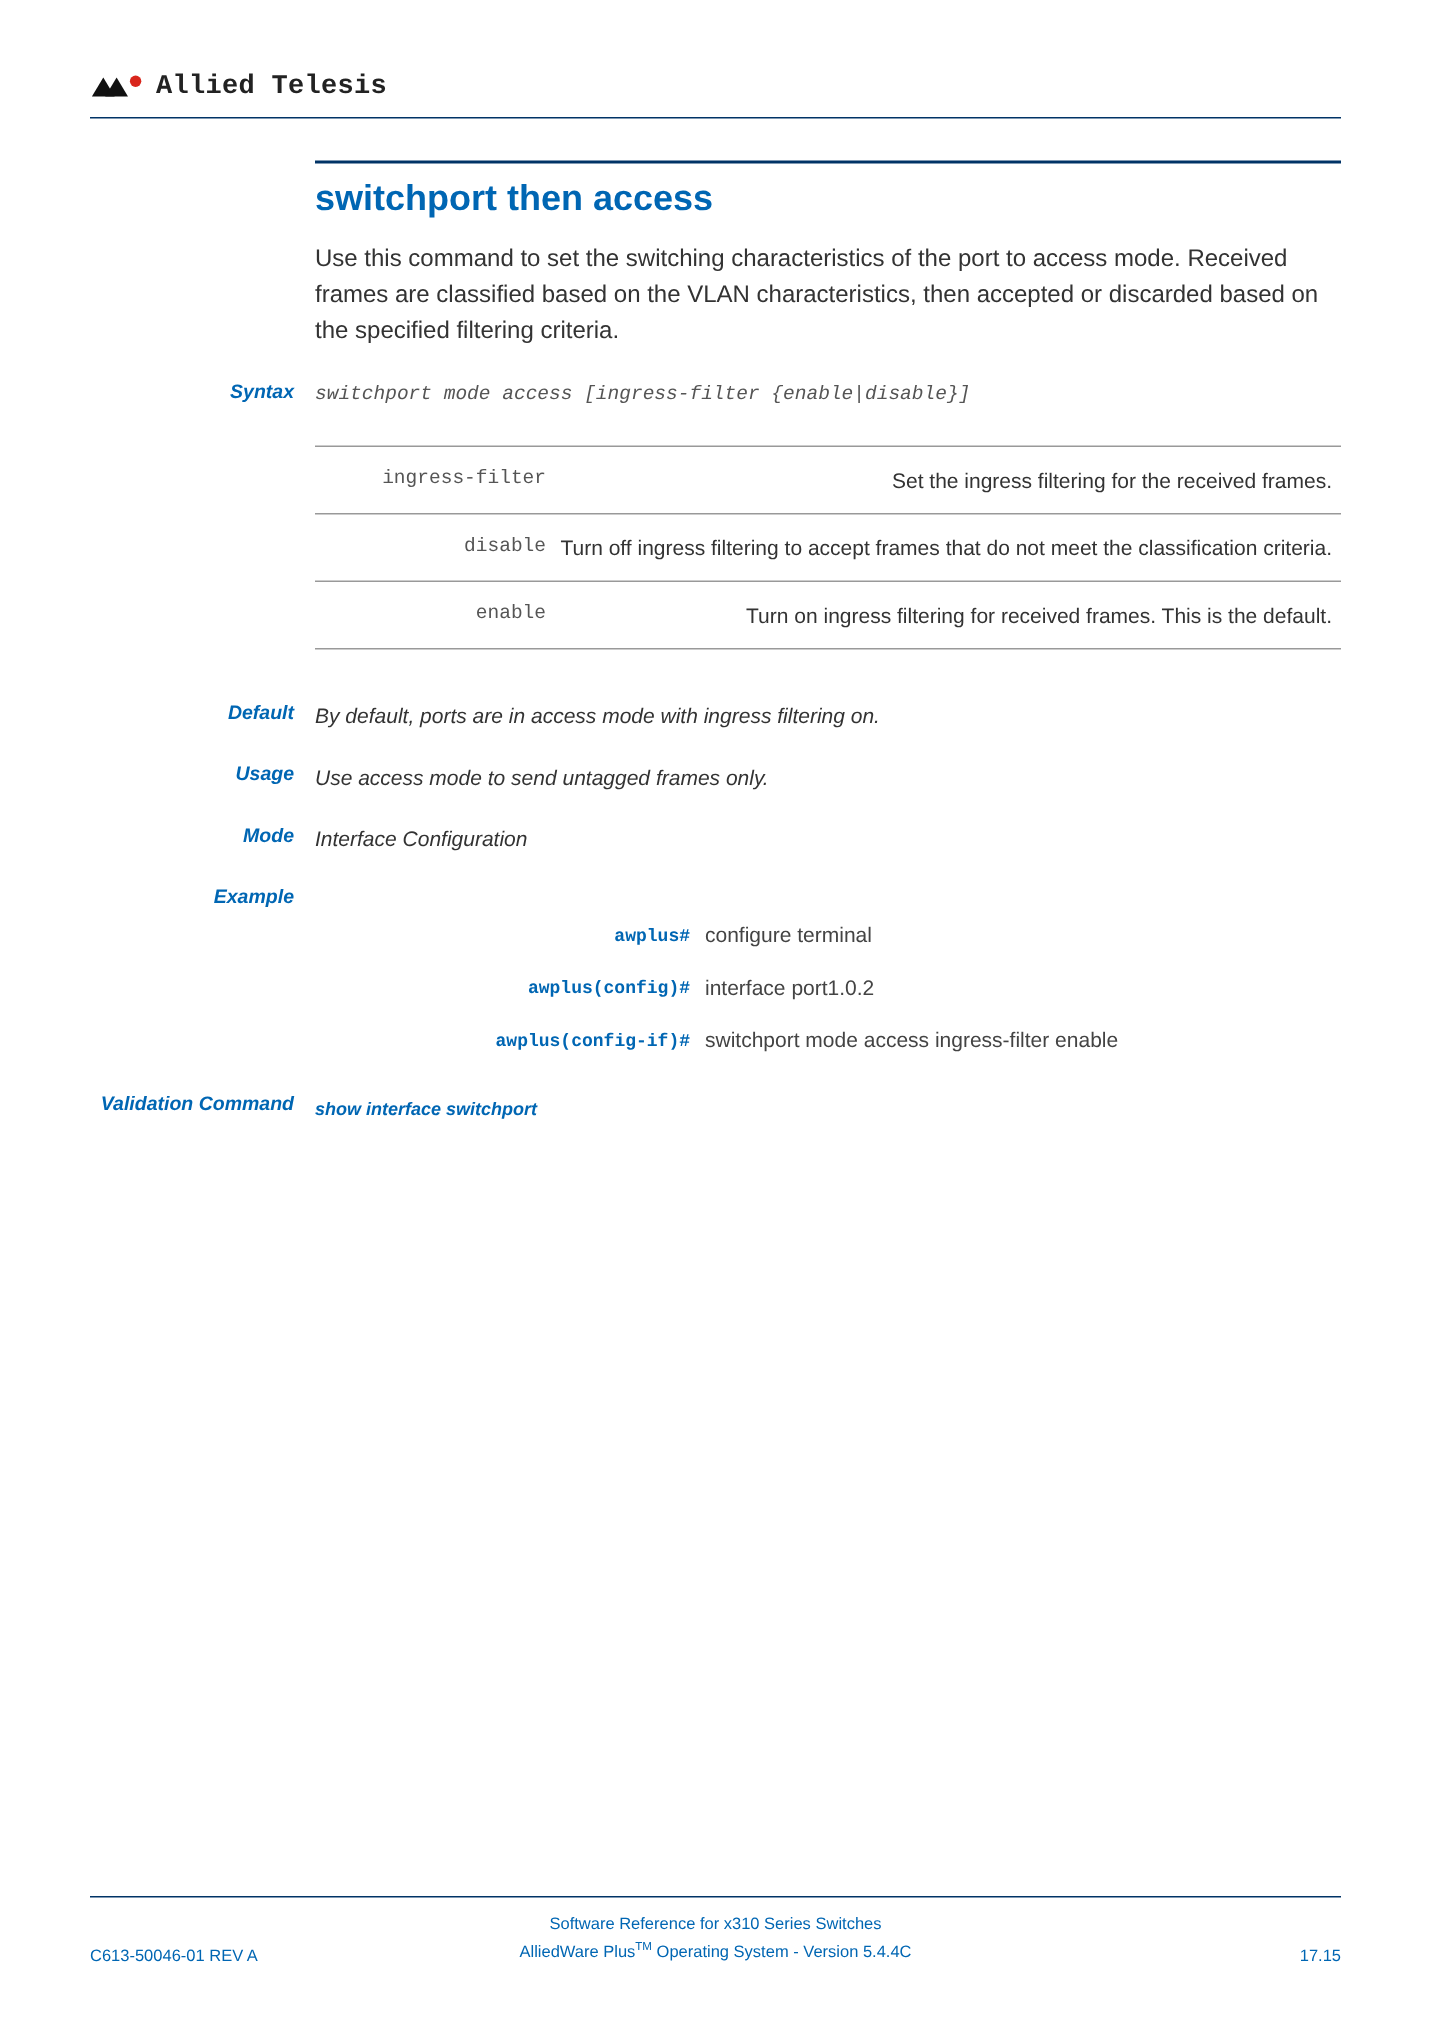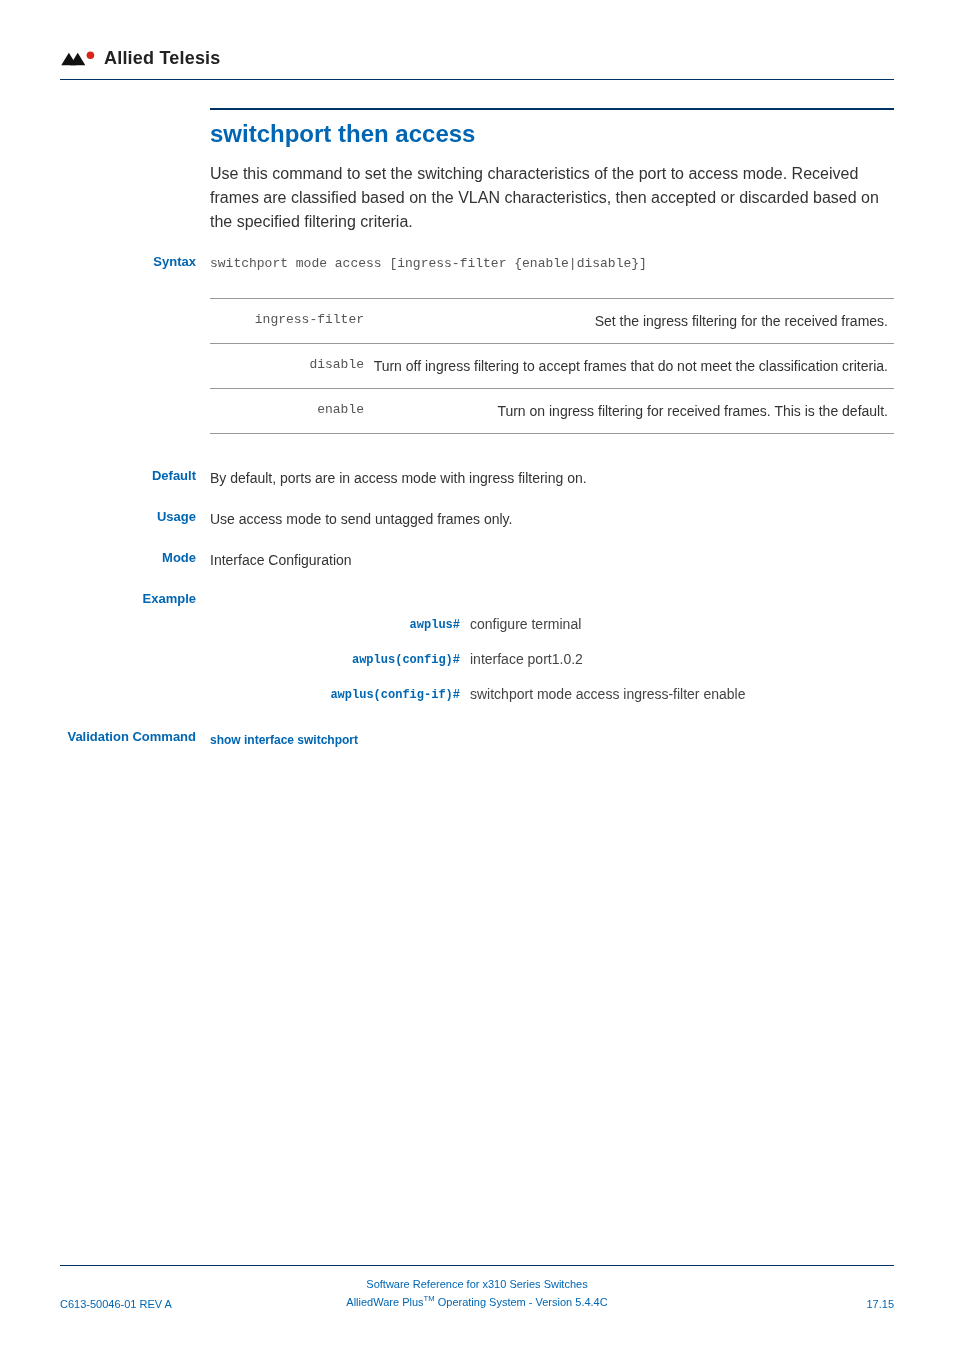--- a/index.html
+++ b/index.html
@@ -14,21 +14,21 @@
     padding: 48px 60px 40px 60px;
   }
   .logo-row {
     display: flex;
     align-items: center;
     gap: 6px;
     margin-bottom: 10px;
   }
   .logo-svg { width: 38px; height: 18px; }
   .logo-text {
-    font-family: Liberation Sans, sans-serif;
+    font-family: Liberation Mono, monospace;
     font-size: 18px;
     font-weight: bold;
     color: #222;
     letter-spacing: 0.2px;
   }
   .top-rule {
     border: none;
     border-top: 1px solid #003366;
     margin-bottom: 28px;
   }
@@ -49,20 +49,21 @@
   .intro {
     color: #333;
     font-size: 16px;
     line-height: 1.5;
     margin-bottom: 20px;
   }
   .section-row {
     display: flex;
     align-items: flex-start;
     margin-bottom: 20px;
+    font-style: italic;
   }
   .label-col {
     width: 150px;
     min-width: 150px;
     margin-left: -150px;
     text-align: right;
     padding-right: 14px;
     color: #0066b3;
     font-weight: 600;
     font-size: 13px;

